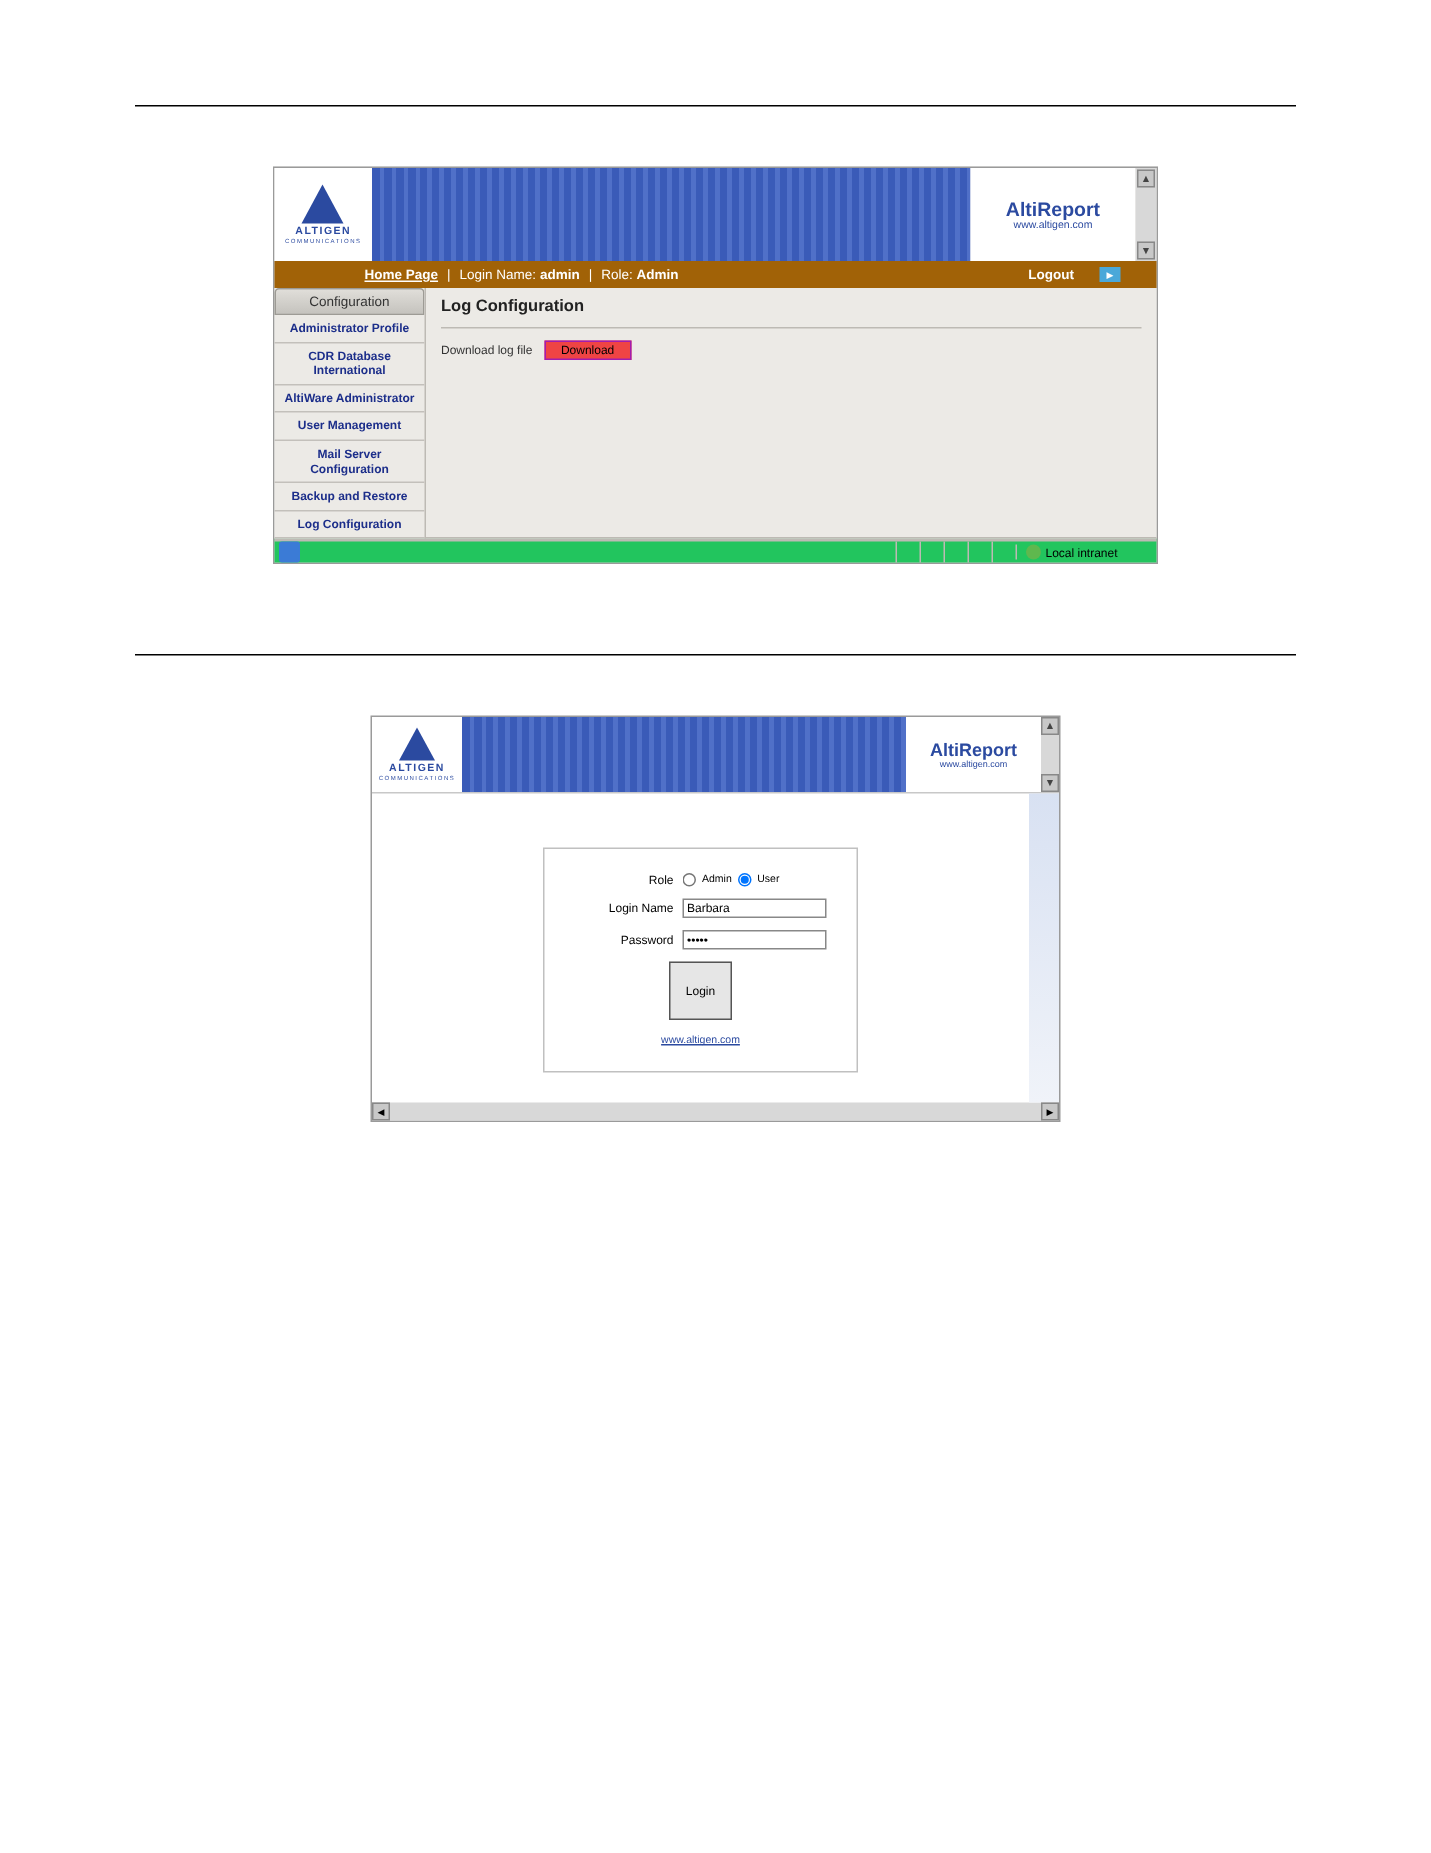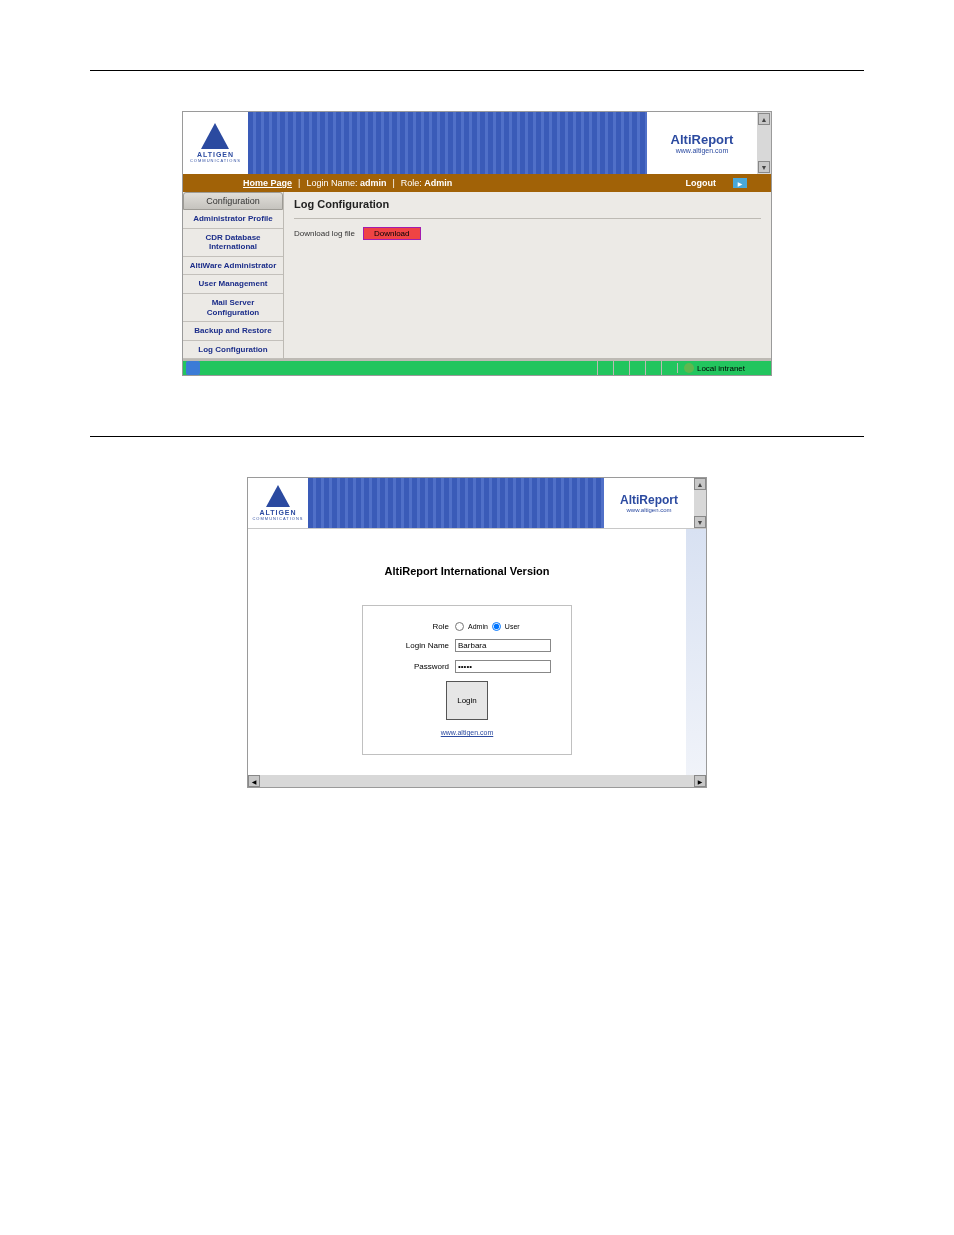--- a/index.html
+++ b/index.html
@@ -172,21 +172,20 @@
       <div class="sm">www.altigen.com</div>
     </div>
     <div class="ss2-scroll">
       <div class="sbtn">▲</div>
       <div class="sbtn">▼</div>
     </div>
   </div>
 
   <div class="ss2-body">
     <div class="ss2-content">
-      <div class="ss2-h">AltiReport International Version</div>
       <div class="ss2-form">
         <div class="frow">
           <span class="lbl">Role</span>
           <span class="radiog">
             <input type="radio" style="">
             <span>Admin</span>
             <input type="radio" checked="" style="">
             <span>User</span>
           </span>
         </div>

